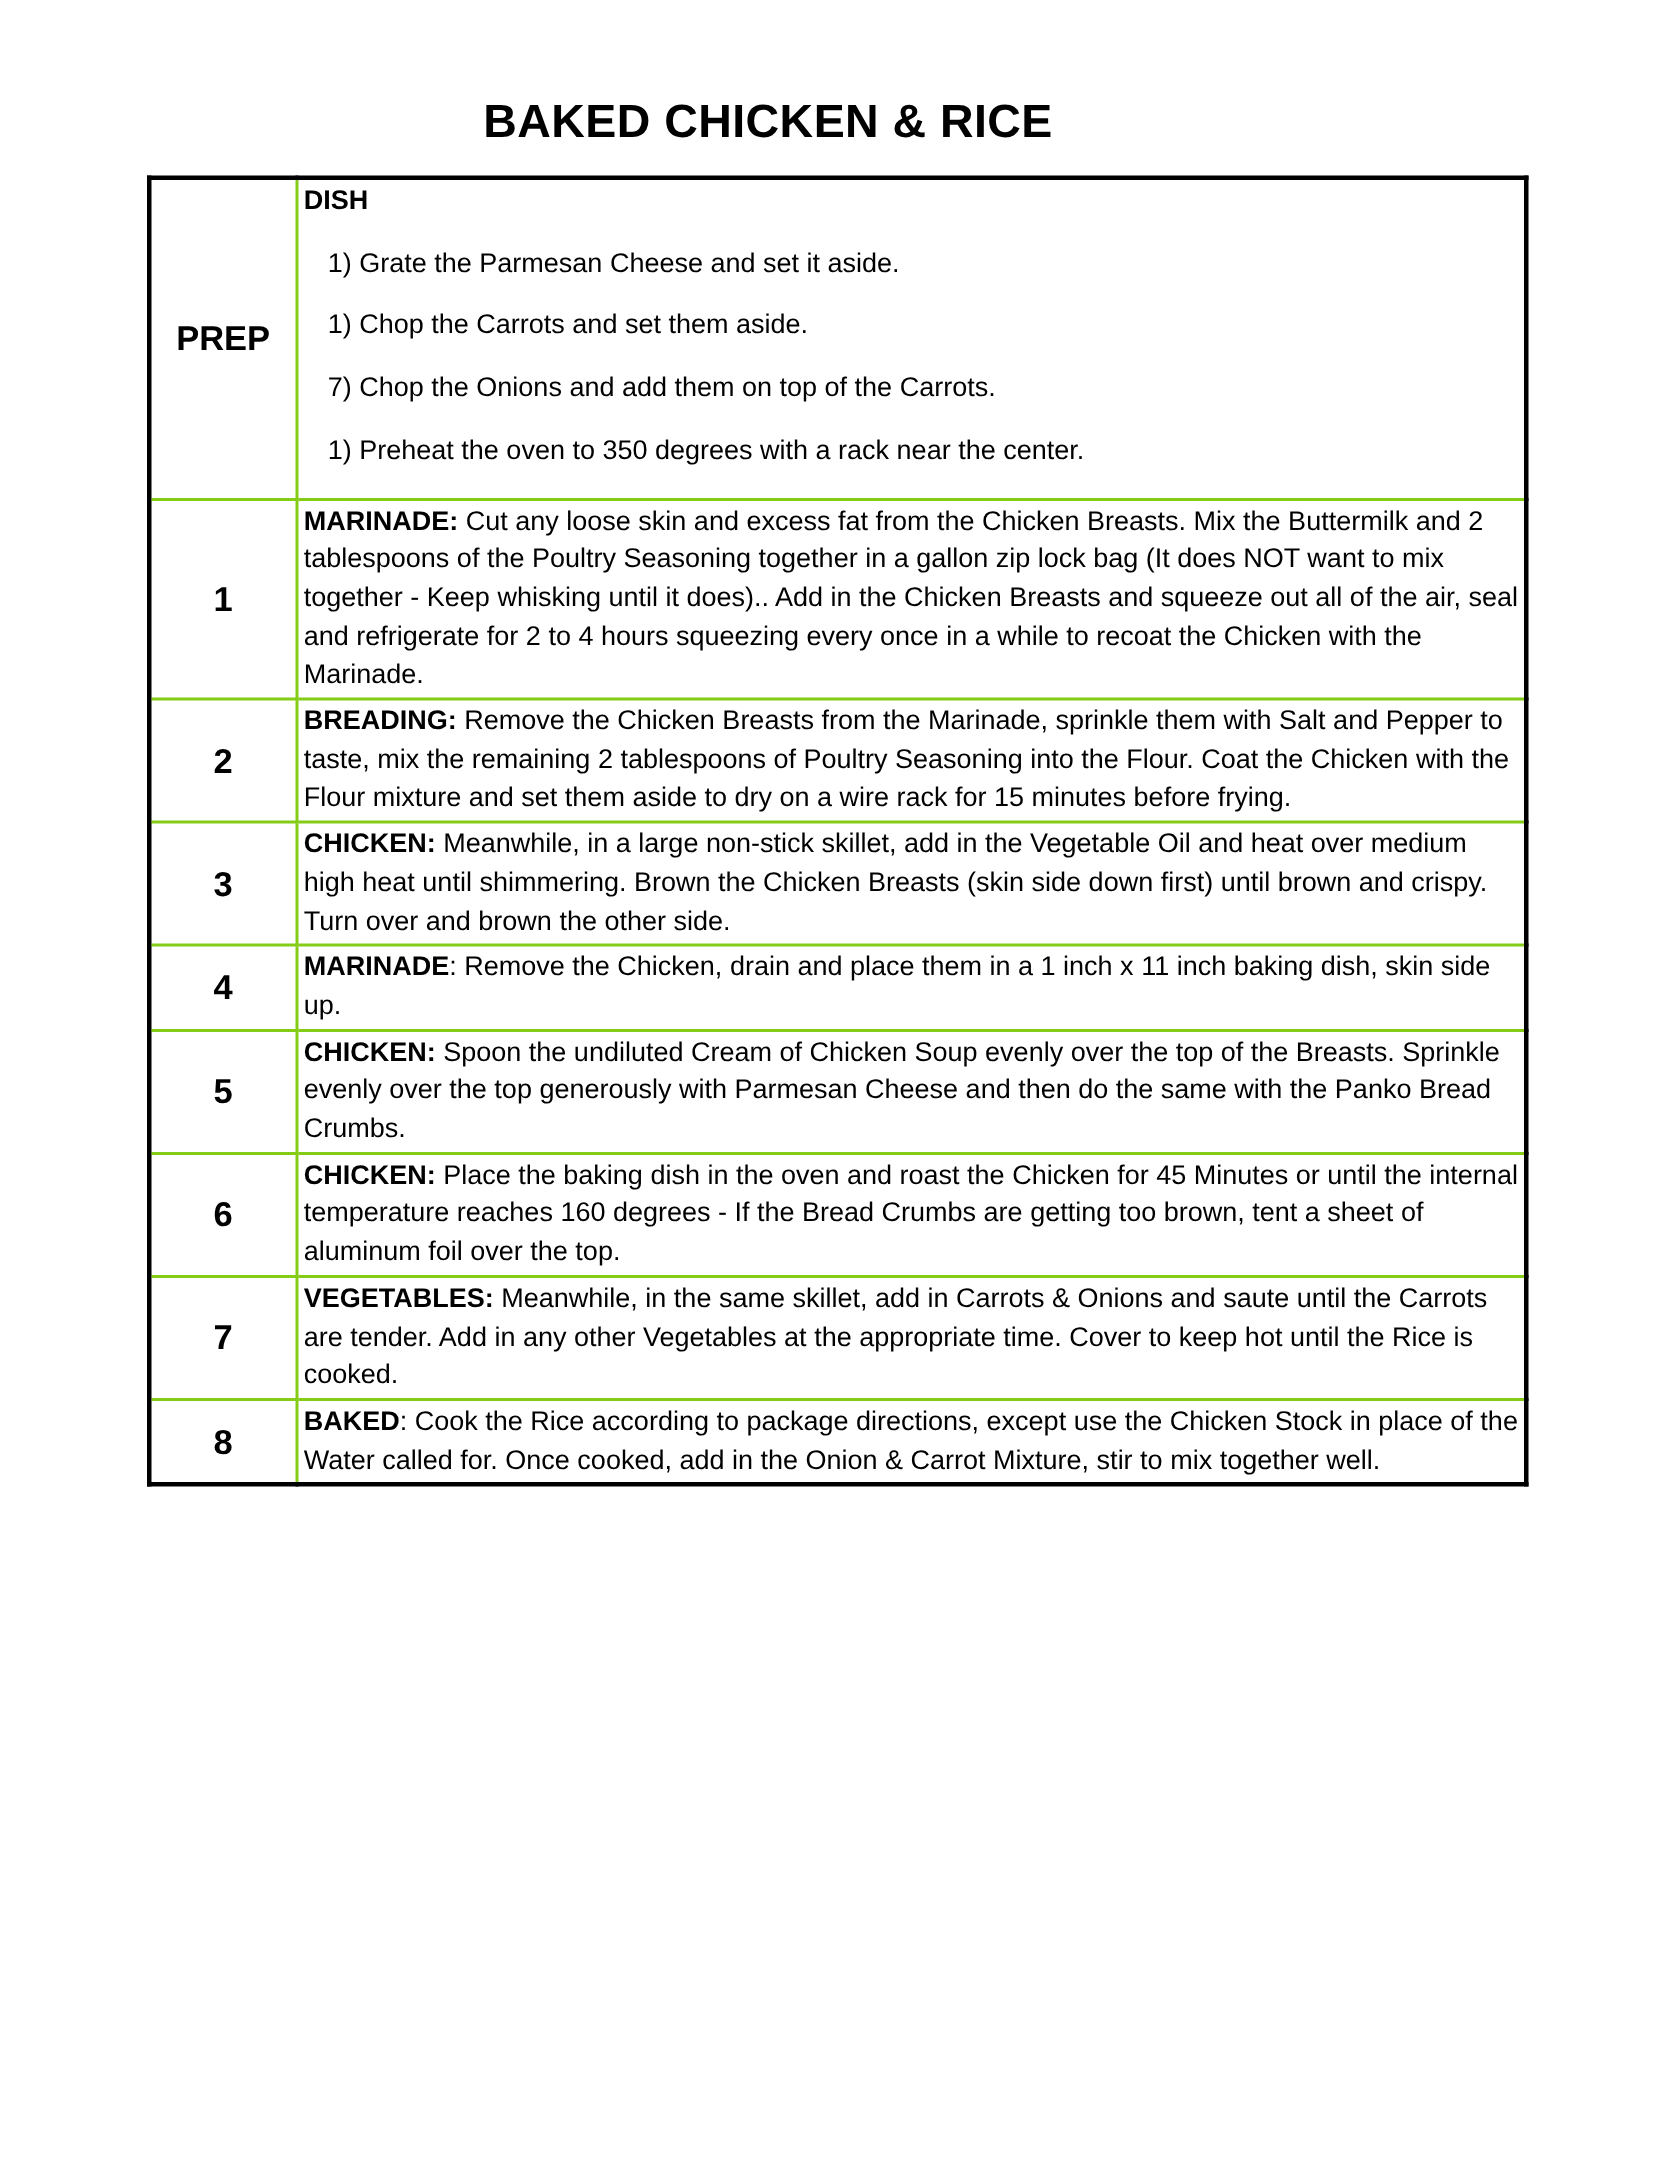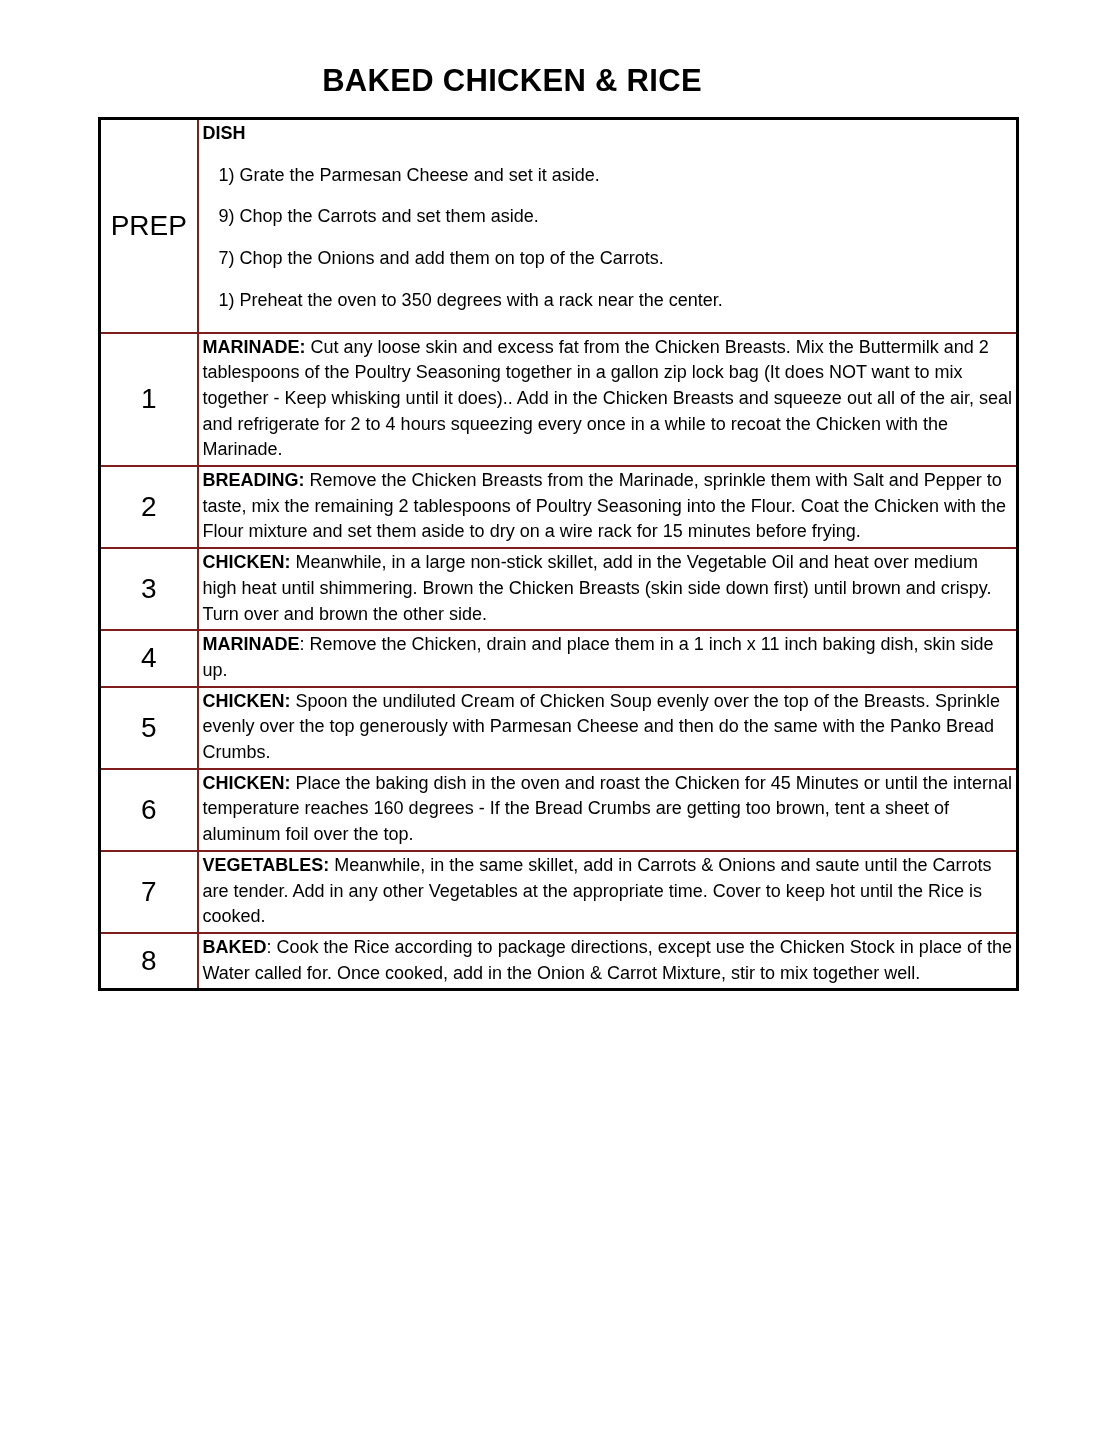--- a/index.html
+++ b/index.html
@@ -25,28 +25,28 @@
   }
   table.recipe-table {
     position: absolute;
     left: 98px; top: 117px;
     width: 921px;
     border-collapse: collapse;
     table-layout: fixed;
     border: 3px solid #000000;
   }
   td {
-    border: 2px solid #7f1d1d;
+    border: 2px solid #84cc16;
   }
   td.step-cell {
     width: 98px;
     text-align: center;
     vertical-align: middle;
-    font-weight: 400;
-    font-size: 28px;
+    font-weight: 700;
+    font-size: 23px;
     padding: 0;
   }
   td.content-cell {
     vertical-align: top;
     padding: 1px 3px 2px 4px;
     font-size: 18px;
     line-height: 25.7px;
   }
   .lead-label { font-weight: 700; }
   .instruction-lines div { margin: 16px; }
@@ -55,21 +55,21 @@
 <body>
 
 <h1 class="page-title">BAKED CHICKEN &amp; RICE</h1>
 
 <table class="recipe-table">
   <tbody>
   <tr>
     <td class="step-cell">PREP</td>
     <td class="content-cell"><span class="lead-label">DISH</span><span class="instruction-rest"></span><div class="instruction-lines">
             <div>1) Grate the Parmesan Cheese and set it aside.</div>
-            <div>9) Chop the Carrots and set them aside.</div>
+            <div>1) Chop the Carrots and set them aside.</div>
             <div>7) Chop the Onions and add them on top of the Carrots.</div>
             <div>1) Preheat the oven to 350 degrees with a rack near the center.</div>
           </div></td>
   </tr>
 
   <tr>
     <td class="step-cell">1</td>
     <td class="content-cell"><span class="lead-label">MARINADE:</span><span class="instruction-rest"> Cut any loose skin and excess fat from the Chicken Breasts. Mix the Buttermilk and 2 tablespoons of the Poultry Seasoning together in a gallon zip lock bag (It does NOT want to mix together - Keep whisking until it does).. Add in the Chicken Breasts and squeeze out all of the air, seal and refrigerate for 2 to 4 hours squeezing every once in a while to recoat the Chicken with the Marinade.</span><div class="instruction-lines"></div></td>
   </tr>
 

